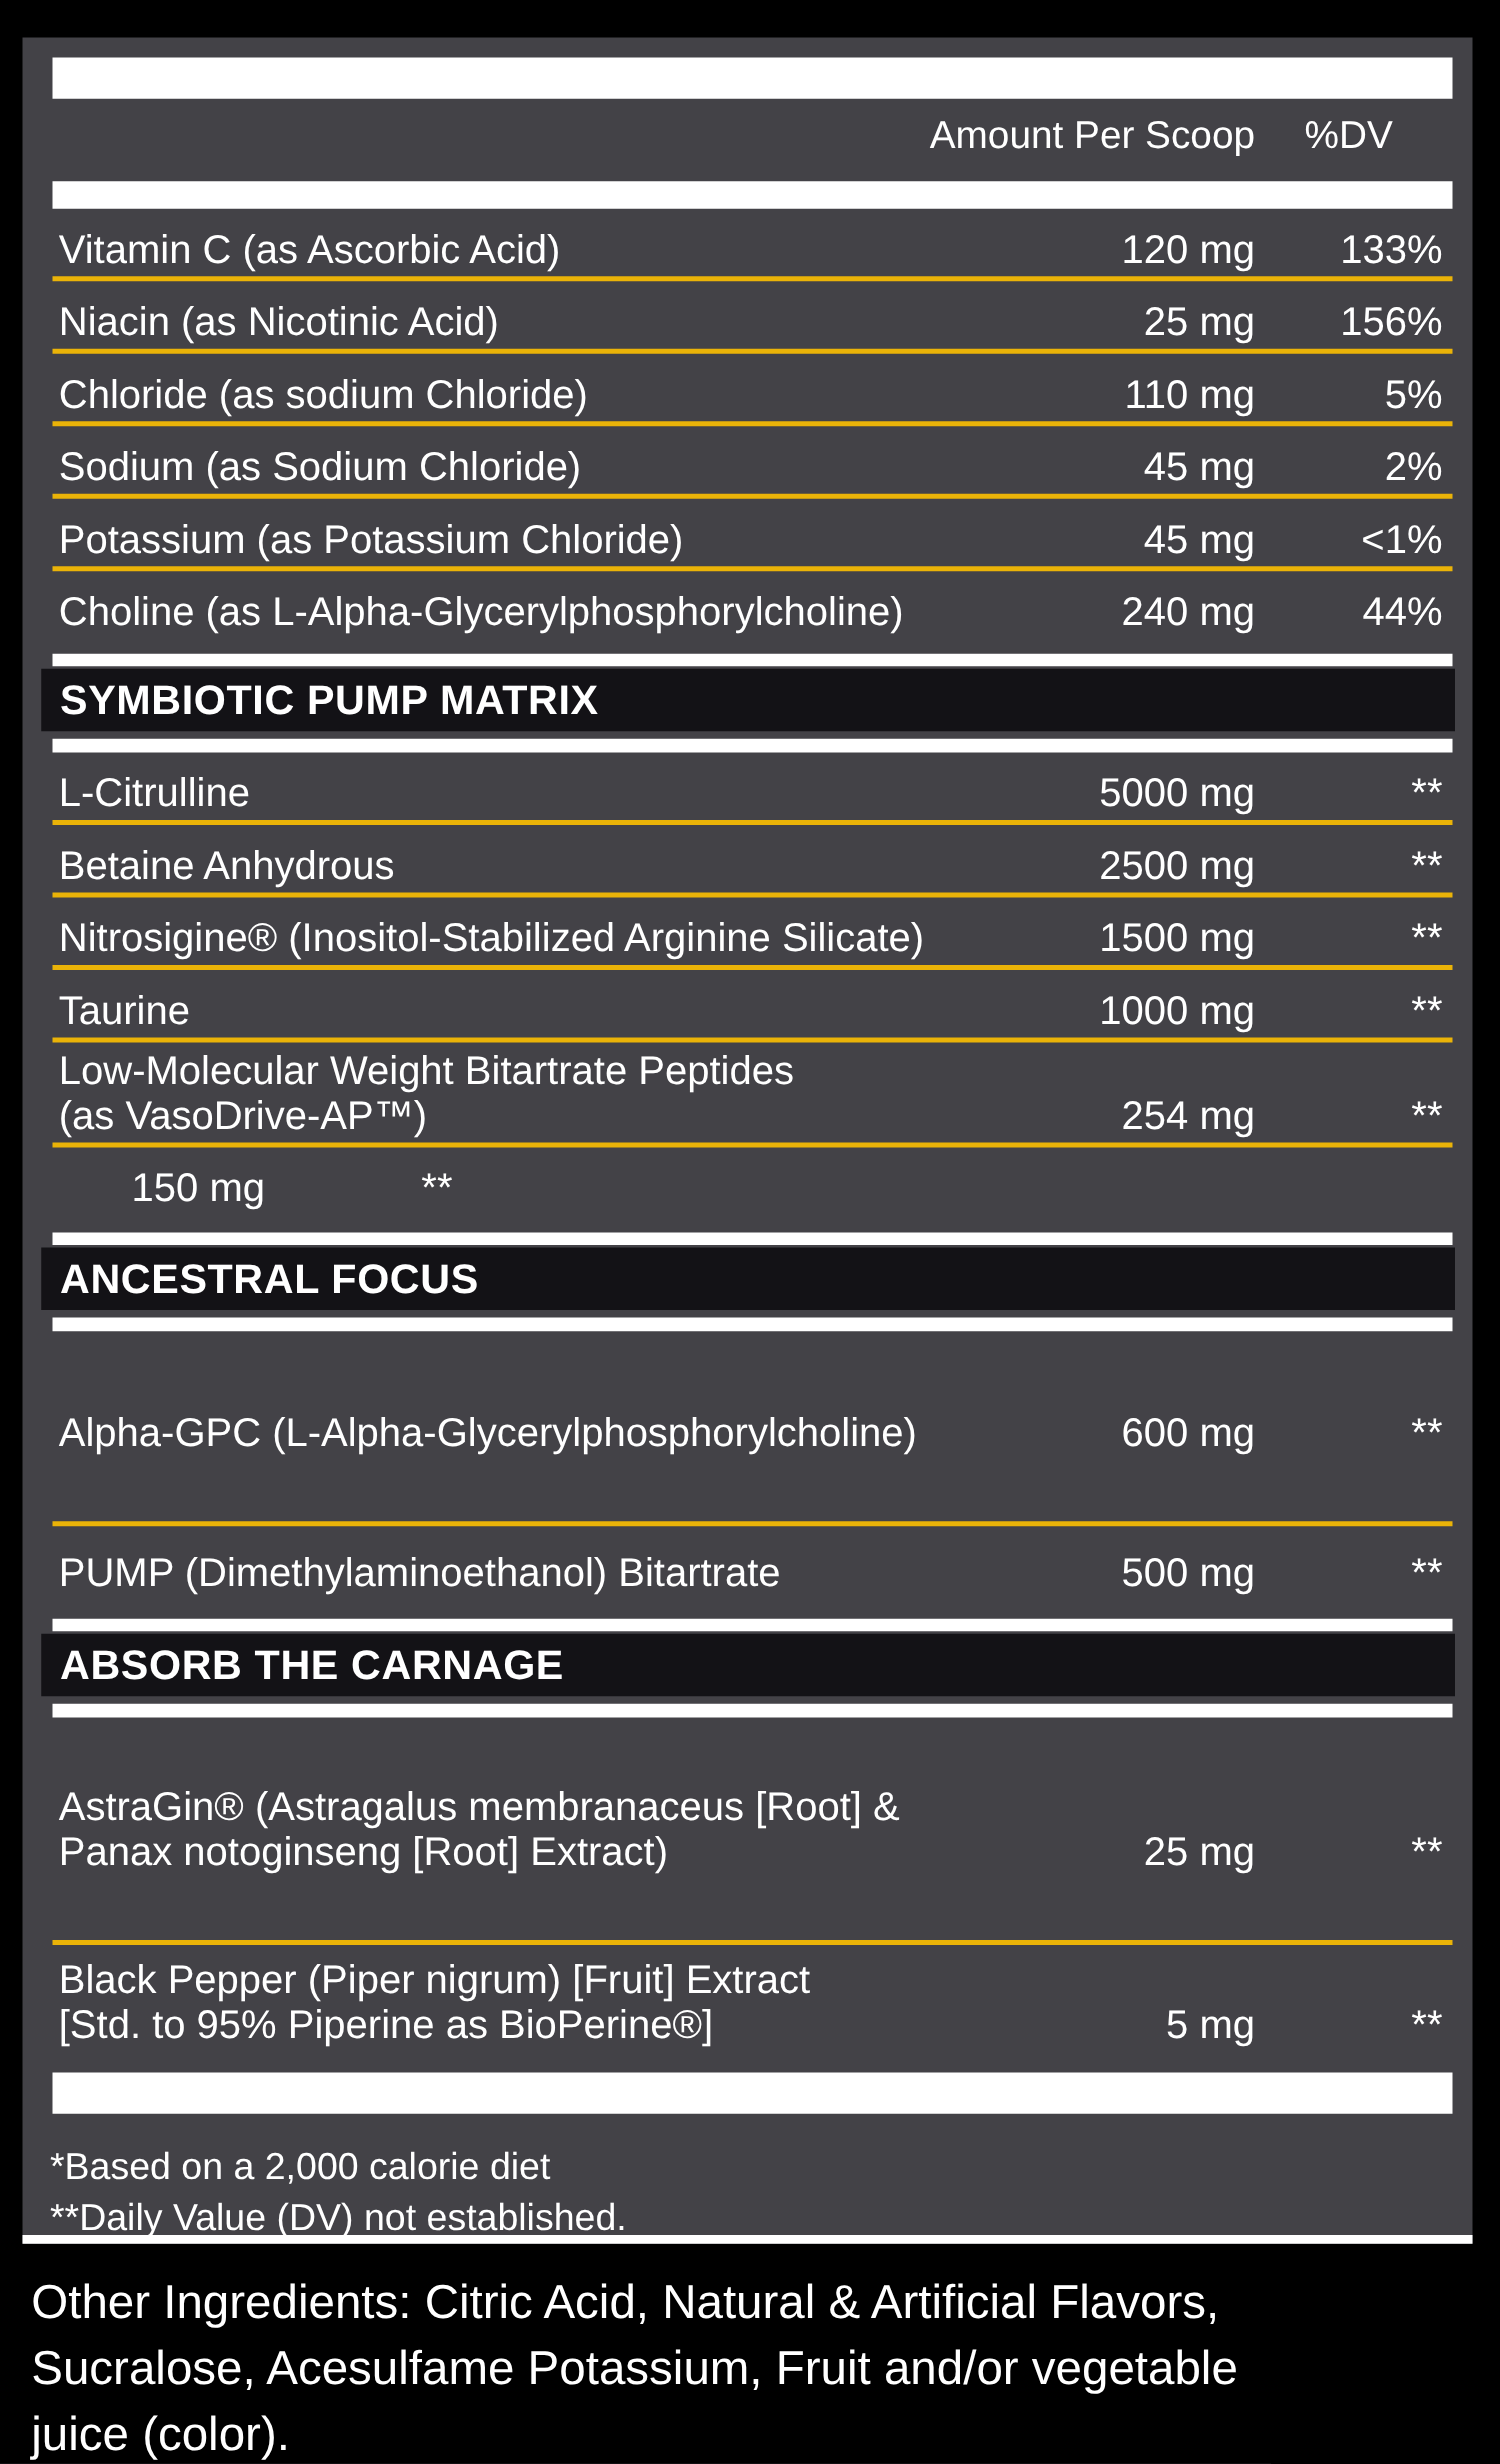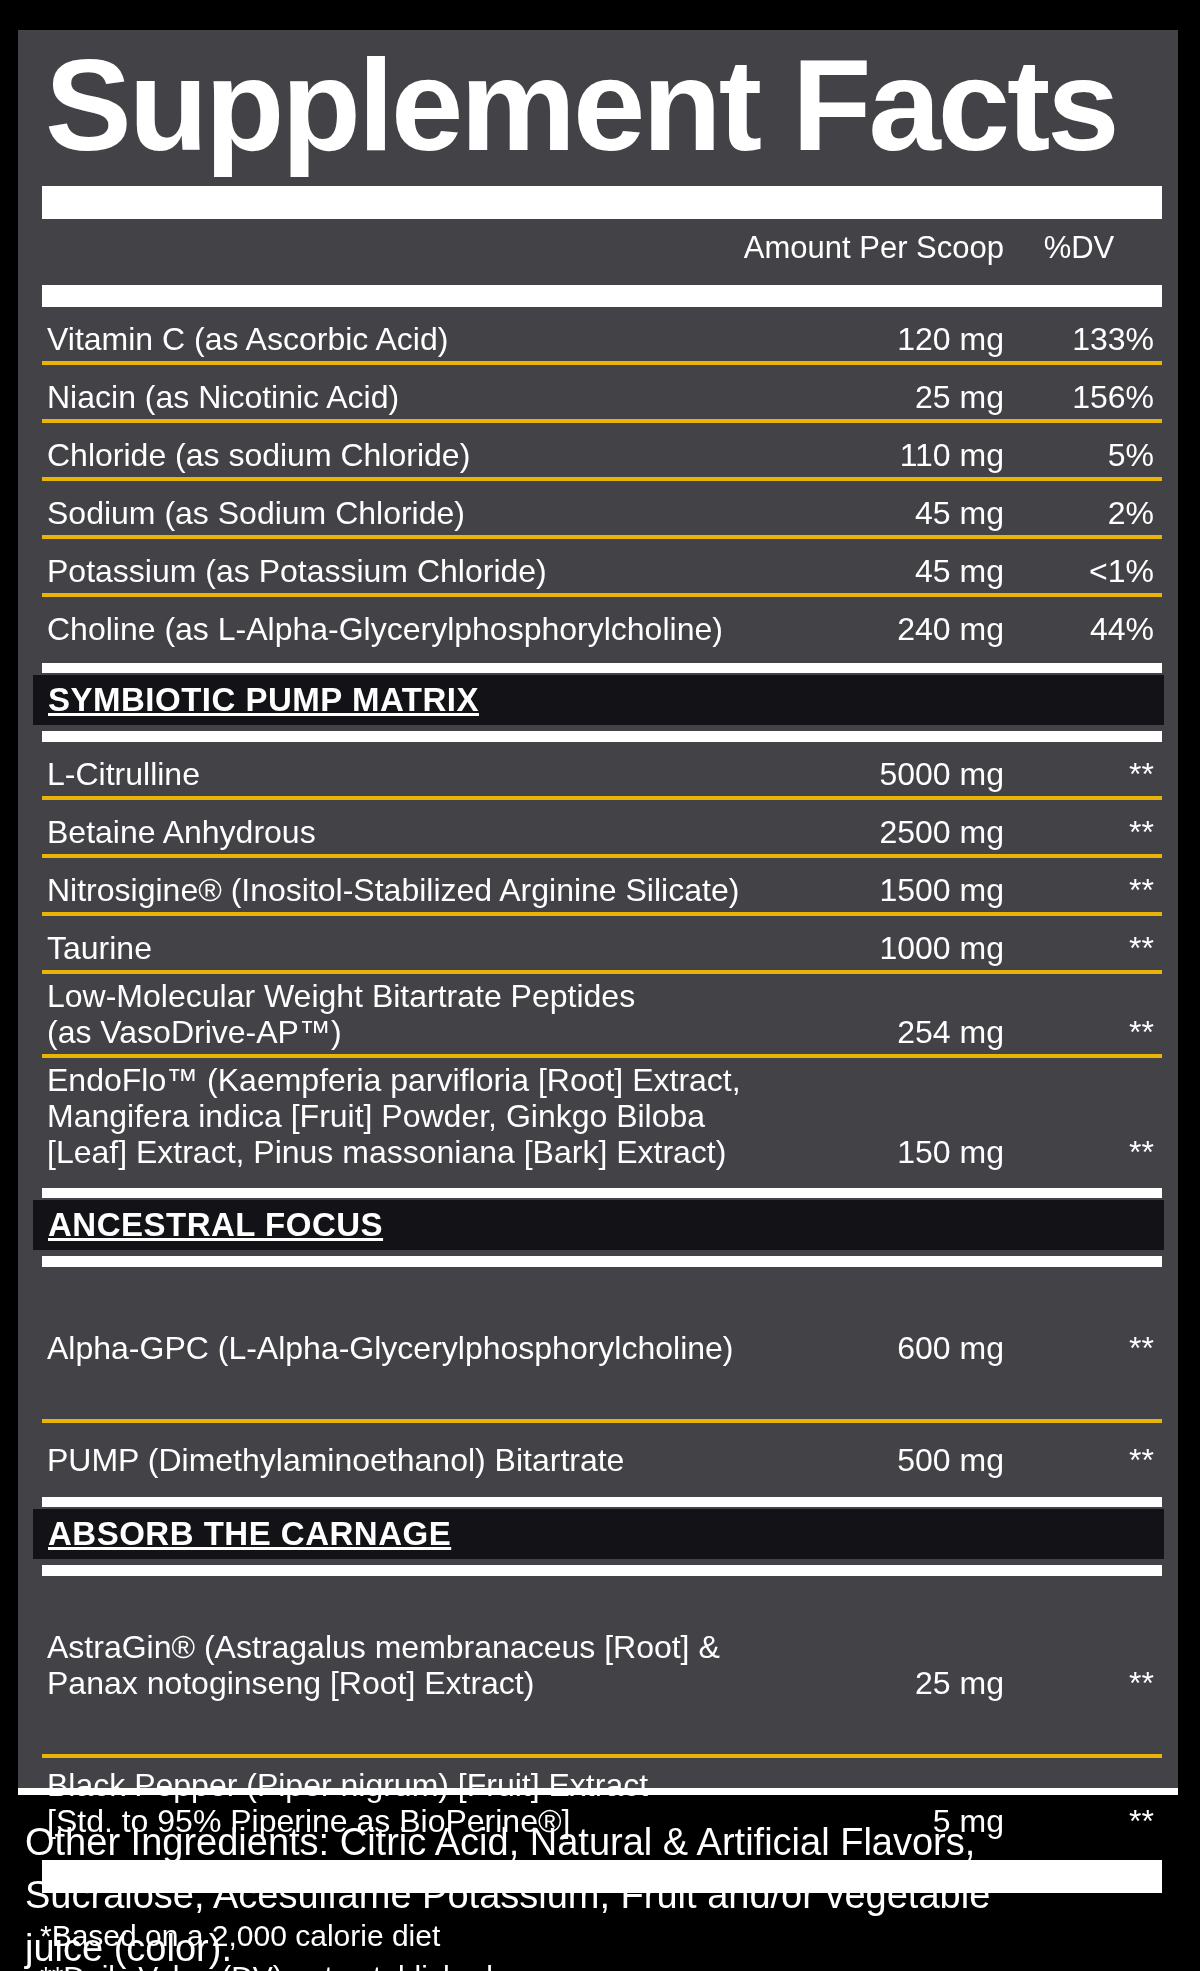--- a/index.html
+++ b/index.html
@@ -62,34 +62,32 @@
   .row .amt{ width:170px; flex:none; text-align:right; font-size:32px; line-height:36px; padding-top:10px; }
   .row .dv { width:158px; flex:none; text-align:right; font-size:32px; line-height:36px; padding-top:10px; padding-right:8px; }
 
   .band{
     margin:2px 14px 0 15px; height:50px;
     background:var(--band-bg);
     display:flex; align-items:center;
     padding-left:15px;
     font-size:33px; font-weight:bold; letter-spacing:0.5px;
     white-space:nowrap;
-    text-decoration:underline;
   }
   .footnotes{ margin:22px 16px 0 22px; font-size:30px; line-height:41px; }
   .other{
     position:absolute; left:25px; top:1816px; width:1155px;
     font-size:38px; line-height:53px; white-space:pre-line;
   }
 </style>
 </head>
 <body>
 
 <div class="panel">
 
-  <h1 class="title">Supplement Facts</h1>
 
 
   <div class="bar bar-top"></div>
 
   <div class="colhead">
     <span class="amount-head">Amount Per Scoop</span>
     <span class="dv-head">%DV</span>
   </div>
 
   <div class="bar bar-head"></div>
@@ -152,23 +150,20 @@
       <span class="amt">1000 mg</span>
       <span class="dv">**</span>
     </div>
     <div class="row">
       <span class="name">Low-Molecular Weight Bitartrate Peptides
 (as VasoDrive-AP™)</span>
       <span class="amt">254 mg</span>
       <span class="dv">**</span>
     </div>
     <div class="row">
-      <span class="name">EndoFlo™ (Kaempferia parvifloria [Root] Extract,
-Mangifera indica [Fruit] Powder, Ginkgo Biloba
-[Leaf] Extract, Pinus massoniana [Bark] Extract)</span>
       <span class="amt">150 mg</span>
       <span class="dv">**</span>
     </div>
   </div>
 
   <div class="bar bar-pre2"></div>
   <div class="band">ANCESTRAL FOCUS</div>
   <div class="bar bar-post"></div>
 
   <div class="rows tall">

